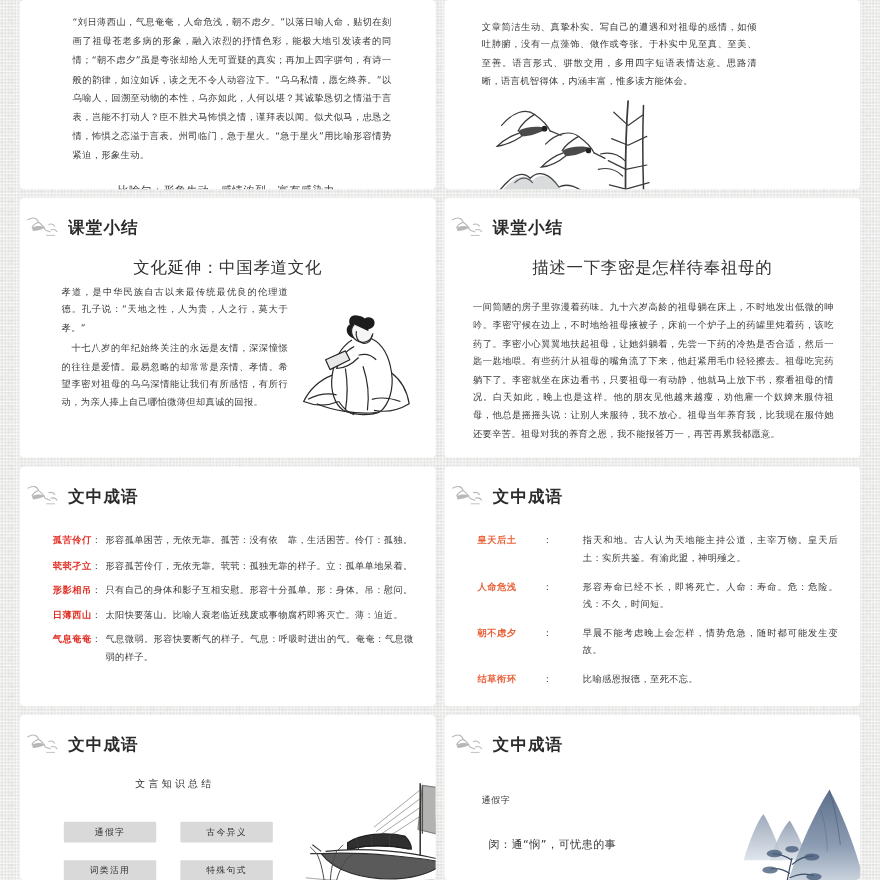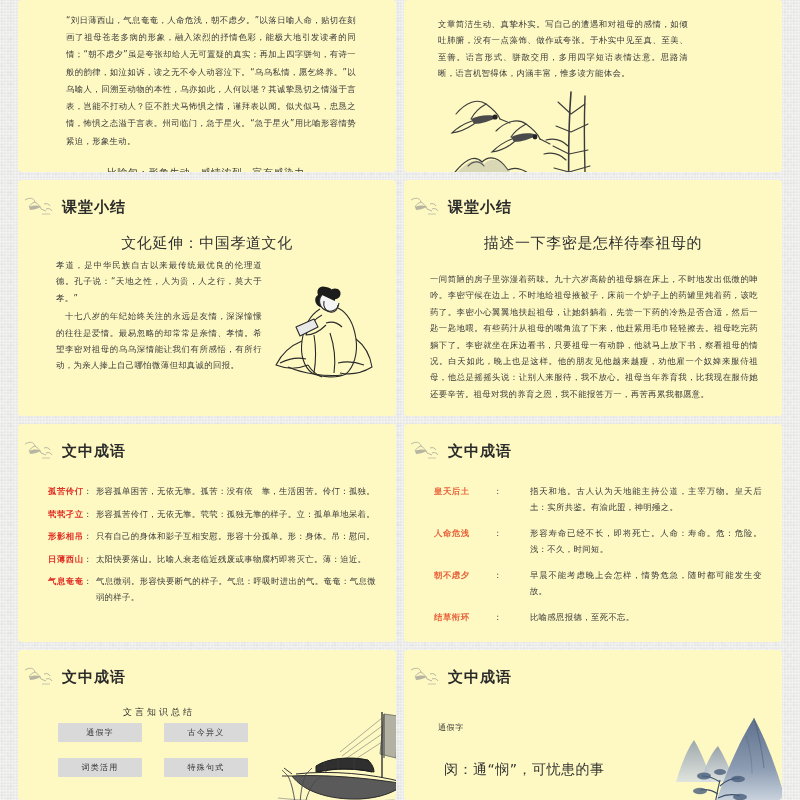--- a/index.html
+++ b/index.html
@@ -26,21 +26,21 @@
   .grid{
     position:relative;z-index:1;
     display:grid;
     grid-template-columns:1fr 1fr;
     grid-template-rows:172px 8px 236px 8px 218px 8px 150px;
     width:800px;height:800px;
     box-sizing:border-box;
   }
   .gap-row{grid-column:1 / -1;}
   .slide{
-    background:#fef9c3;
+    background:#ffffff;
     border-radius:4px;
     position:relative;
     overflow:hidden;
     box-sizing:border-box;
   }
   .slide.left{margin:0 4px 0 18px;}
   .slide.right{margin:0 18px 0 4px;}
 
   
   .slide-header{
@@ -102,34 +102,34 @@
     flex:1 1 auto;font-size:8.4px;color:#3a3a3a;
     line-height:1.85;letter-spacing:.35px;text-align:justify;
   }
   .red .idiom-term{color:#e03127;}
   .orange .idiom-term{color:#e8623a;}
   .orange .idiom-row{margin-bottom:11px;gap:24px;}
 
   
   .kn-flex{display:flex;padding:2px 8px 0 26px;}
   .kn-left{flex:0 0 230px;}
-  .kn-title{text-align:center;font-size:9px;color:#333;letter-spacing:3px;margin:12px 0 4px 0;}
+  .kn-title{text-align:center;font-size:9px;color:#333;letter-spacing:3px;margin:12px 0 28px 0;}
   .kn-grid{display:grid;grid-template-columns:84px 84px;gap:16px 22px;padding-left:14px;}
   .kn-btn{
     background:#d9d9d9;color:#2f2f2f;
     font-size:8px;letter-spacing:1.2px;
     text-align:center;padding:4px 0;border-radius:1px;
   }
   .kn-art{flex:1 1 auto;position:relative;height:120px;margin-top:12px;}
 
   
   .tj-flex{display:flex;padding:4px 10px 0 34px;}
   .tj-left{flex:0 0 220px;padding-top:26px;}
   .tj-h{font-size:8px;color:#333;margin-bottom:12px;letter-spacing:.6px;}
-  .tj-line{font-size:14px;color:#333;margin-bottom:13px;letter-spacing:.5px;padding-left:6px;margin-top:28px;}
+  .tj-line{font-size:10px;color:#333;margin-bottom:13px;letter-spacing:.5px;padding-left:6px;margin-top:28px;}
   .tj-art{flex:1 1 auto;height:118px;margin-top:6px;}
 
   svg{display:block;}
 </style>
 </head>
 <body>
 
 <div class="bg-texture"></div>
 
 <div class="grid">

